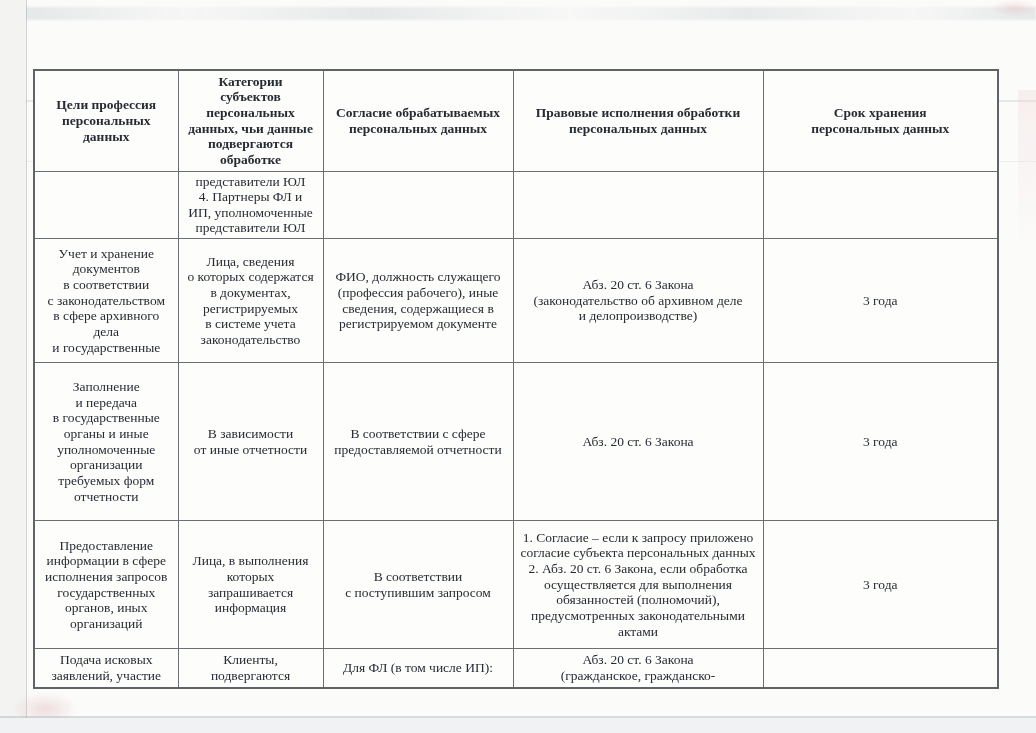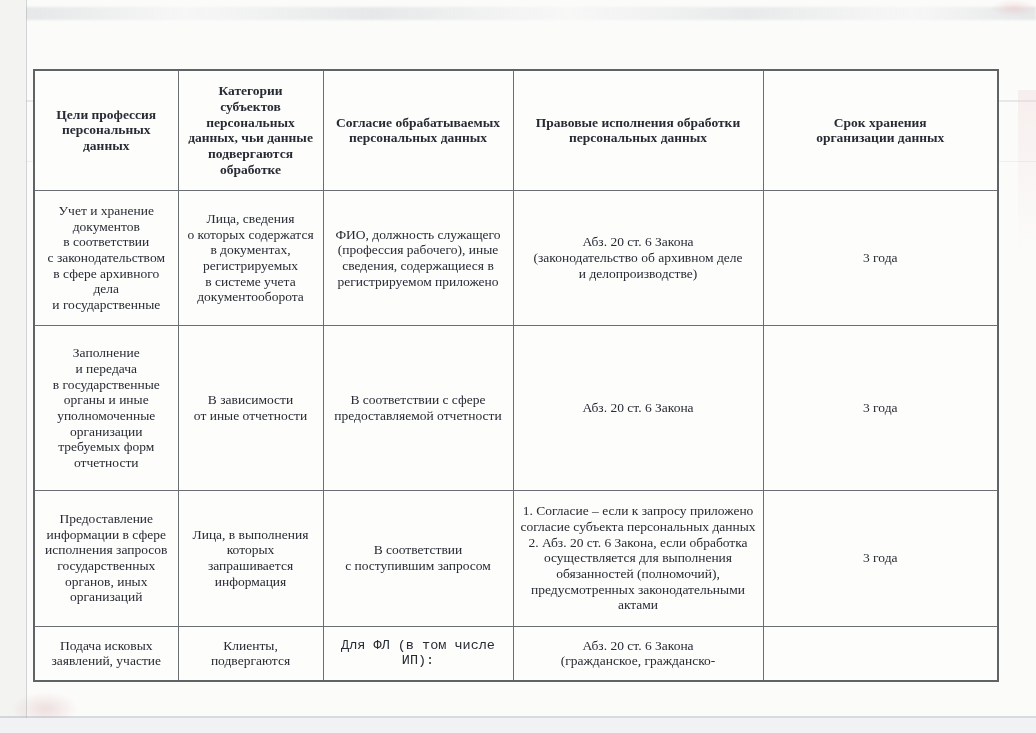--- a/index.html
+++ b/index.html
@@ -50,31 +50,31 @@
     border-collapse: collapse;
     table-layout: fixed;
     background: #fdfdfc;
     color: #272b33;
     font-size: 13.5px;
     line-height: 1.16;
     border: 2px solid #5e6368;
   }
   table.doc td, table.doc th {
     border: 1px solid #6b6f74;
-    padding: 10px 5px;
+    padding: 2px 5px;
     text-align: center;
     vertical-align: middle;
     white-space: pre-line;
     font-weight: normal;
     overflow: hidden;
   }
   table.doc th { font-weight: bold; }
   td.col5 { text-align: left; padding-left: 9px; }
   td.vtop { vertical-align: top; }
-  td.vbottom { vertical-align: bottom; padding-bottom: 3px; font-family: Liberation Mono, monospace; }
+  td.vbottom { vertical-align: bottom; padding-bottom: 3px; }
   td.pad-top-28 { padding-top: 28px; }
   td.pad-top-14 { padding-top: 14px; }
 </style>
 </head>
 <body>
 
 <div class="page">
 
   <div class="scan-band-top"></div>
   <div class="scan-line-1"></div>
@@ -104,40 +104,50 @@
 субъектов
 персональных
 данных, чьи данные
 подвергаются
 обработке</th>
         <th>Согласие обрабатываемых
 персональных данных</th>
         <th>Правовые исполнения обработки
 персональных данных</th>
         <th>Срок хранения
-организации данных</th>
+персональных данных</th>
+      </tr>
+      <tr style="height:63px">
+        <td></td>
+        <td>представители ЮЛ
+4. Партнеры ФЛ и
+ИП, уполномоченные
+представители ЮЛ</td>
+        <td></td>
+        <td></td>
+        <td class="col5"></td>
       </tr>
       <tr style="height:124px">
         <td>Учет и хранение
 документов
 в соответствии
 с законодательством
 в сфере архивного
 дела
 и государственные</td>
         <td>Лица, сведения
 о которых содержатся
 в документах,
 регистрируемых
 в системе учета
-документооборота</td>
+законодательство</td>
         <td>ФИО, должность служащего
 (профессия рабочего), иные
 сведения, содержащиеся в
-регистрируемом приложено</td>
+регистрируемом документе</td>
         <td>Абз. 20 ст. 6 Закона
 (законодательство об архивном деле
 и делопроизводстве)</td>
         <td class="col5 vtop pad-top-28">3 года</td>
       </tr>
       <tr style="height:158px">
         <td>Заполнение
 и передача
 в государственные
 органы и иные

